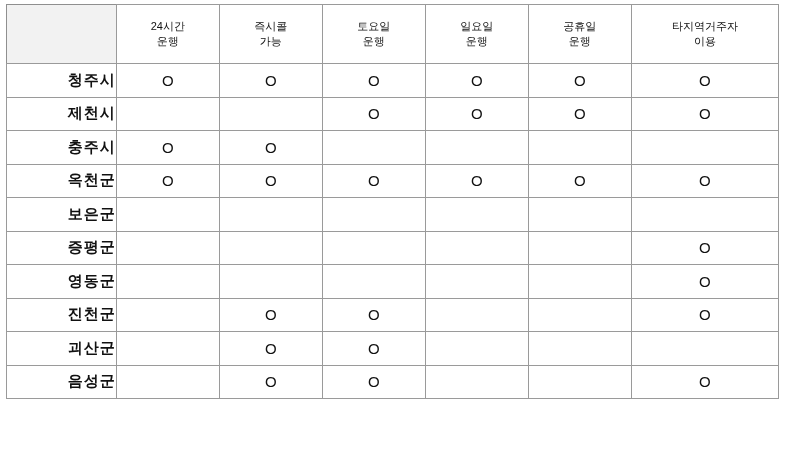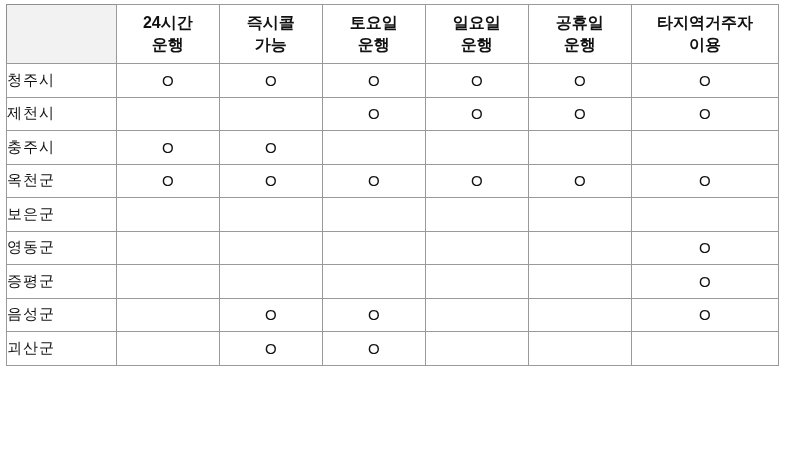--- a/index.html
+++ b/index.html
@@ -35,39 +35,40 @@
     vertical-align: middle;
     padding: 0;
     background: #ffffff;
   }
   
   table.matrix {
     border: 1px solid #8f8f8f;
   }
   thead th {
     height: 58px;
-    font-weight: bold;
+    font-weight: normal;
     line-height: 1.35;
-    font-size: 16px;
+    font-size: 11px;
   }
   thead th.corner {
     background: #f2f2f2;
     border-top: 1px solid #8f8f8f;
     border-left: 1px solid #8f8f8f;
   }
   thead th .hl {
     display: block;
   }
   tbody td {
     height: 32.5px;
     font-size: 15px;
   }
   tbody td.rowlabel {
-    text-align: left;
+    text-align: right;
     letter-spacing: 1px;
+    font-weight: bold;
   }
   tbody td.mark {
     font-size: 15px;
     color: #111111;
   }
 </style>
 </head>
 <body>
 
 <div id="table-wrap">
@@ -150,50 +151,59 @@
         <tr>
           <td class="rowlabel">보은군</td>
           <td class="mark"></td>
           <td class="mark"></td>
           <td class="mark"></td>
           <td class="mark"></td>
           <td class="mark"></td>
           <td class="mark"></td>
         </tr>
         <tr>
+          <td class="rowlabel">증평군</td>
+          <td class="mark"></td>
+          <td class="mark"></td>
+          <td class="mark"></td>
+          <td class="mark"></td>
+          <td class="mark"></td>
+          <td class="mark">O</td>
+        </tr>
+        <tr>
           <td class="rowlabel">영동군</td>
           <td class="mark"></td>
           <td class="mark"></td>
           <td class="mark"></td>
           <td class="mark"></td>
           <td class="mark"></td>
           <td class="mark">O</td>
         </tr>
         <tr>
-          <td class="rowlabel">증평군</td>
-          <td class="mark"></td>
-          <td class="mark"></td>
-          <td class="mark"></td>
-          <td class="mark"></td>
-          <td class="mark"></td>
-          <td class="mark">O</td>
+          <td class="rowlabel">진천군</td>
+          <td class="mark"></td>
+          <td class="mark">O</td>
+          <td class="mark">O</td>
+          <td class="mark"></td>
+          <td class="mark"></td>
+          <td class="mark">O</td>
+        </tr>
+        <tr>
+          <td class="rowlabel">괴산군</td>
+          <td class="mark"></td>
+          <td class="mark">O</td>
+          <td class="mark">O</td>
+          <td class="mark"></td>
+          <td class="mark"></td>
+          <td class="mark"></td>
         </tr>
         <tr>
           <td class="rowlabel">음성군</td>
           <td class="mark"></td>
           <td class="mark">O</td>
           <td class="mark">O</td>
           <td class="mark"></td>
           <td class="mark"></td>
           <td class="mark">O</td>
-        </tr>
-        <tr>
-          <td class="rowlabel">괴산군</td>
-          <td class="mark"></td>
-          <td class="mark">O</td>
-          <td class="mark">O</td>
-          <td class="mark"></td>
-          <td class="mark"></td>
-          <td class="mark"></td>
         </tr>
       </tbody>
   </table>
 </div>
 
 </body></html>

